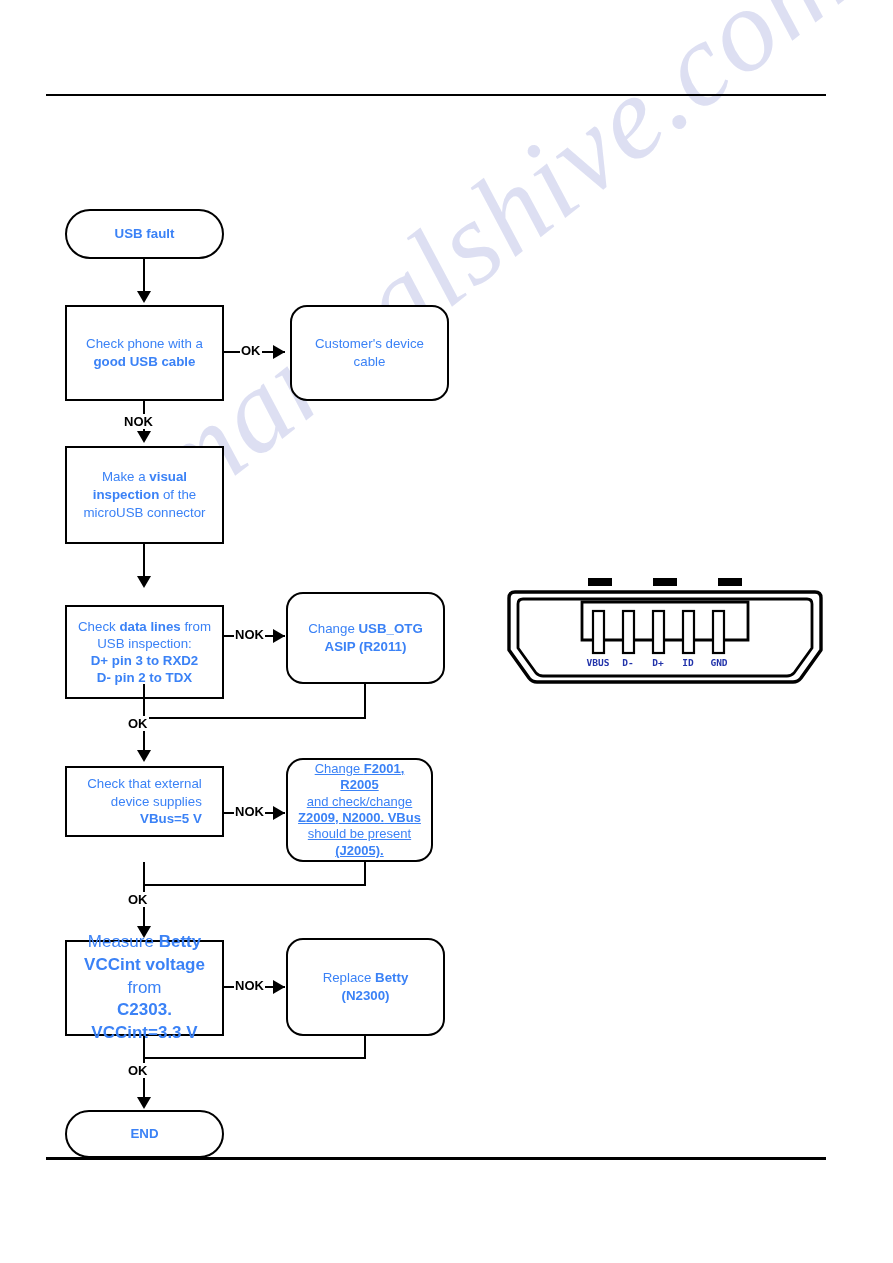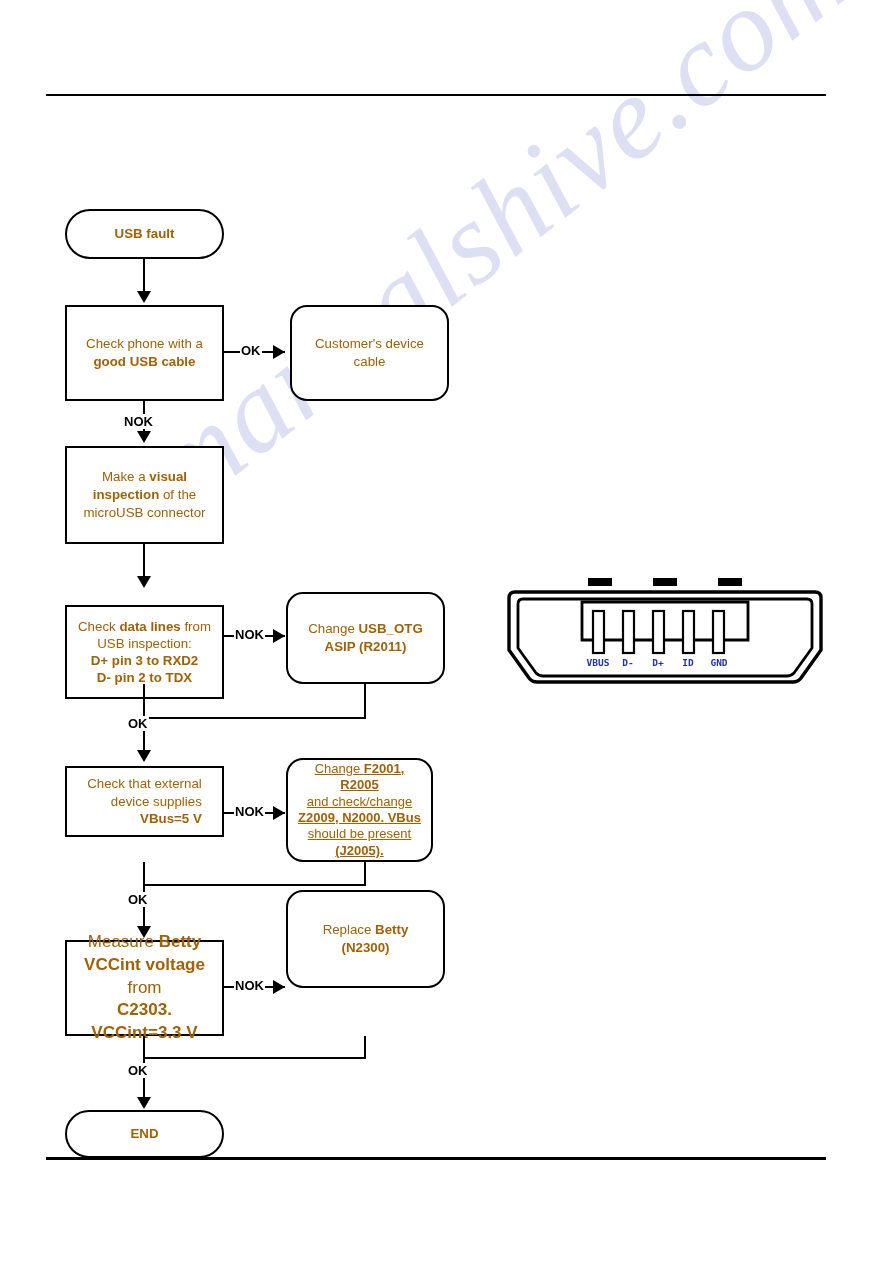--- a/index.html
+++ b/index.html
@@ -62,21 +62,21 @@
   .fc{position:absolute;left:0;top:0;z-index:2;}
   .node{
     position:absolute;
     box-sizing:border-box;
     background:#fff;
     border:2.3px solid #000;
     display:flex;align-items:center;justify-content:center;
     text-align:center;
     font-size:13.3px;
     line-height:1.33;
-    color:#a16207;
+    color:#3b82f6;
     padding:2px 6px;
     z-index:2;
   }
   .node.rounded{border-radius:17px;}
   .node.pill{border-radius:999px;font-weight:bold;}
   .node b{font-weight:bold;}
 
   .vline{position:absolute;width:2.4px;background:#000;z-index:2;}
   .hline{position:absolute;height:2.4px;background:#000;z-index:2;}
   .thinline{position:absolute;width:1.8px;background:#000;z-index:2;}
@@ -221,21 +221,21 @@
         <span>Measure </span><b>Betty</b><br>
         <b>VCCint voltage</b><span> from</span><br>
         <b>C2303. VCCint=3.3 V</b>
       </div>
     </div>
 
     <div class="hline" style="left:224px;top:986px;width:61px;"></div>
     <div class="edge-label" style="left:234px;top:978px;">NOK</div>
     <div class="arrow-right" style="left:273px;top:980px;"></div>
 
-    <div class="node rounded" style="left:286px;top:890px;width:159px;height:98px;">
+    <div class="node rounded" style="left:286px;top:938px;width:159px;height:98px;">
       <div>
         <span>Replace </span><b>Betty</b><br>
         <b>(N2300)</b>
       </div>
     </div>
 
     <div class="thinline" style="left:364px;top:1036px;height:22px;"></div>
     <div class="thinhline" style="left:143px;top:1057px;width:223px;"></div>
 
     <div class="vline" style="left:143px;top:1036px;height:66px;"></div>

